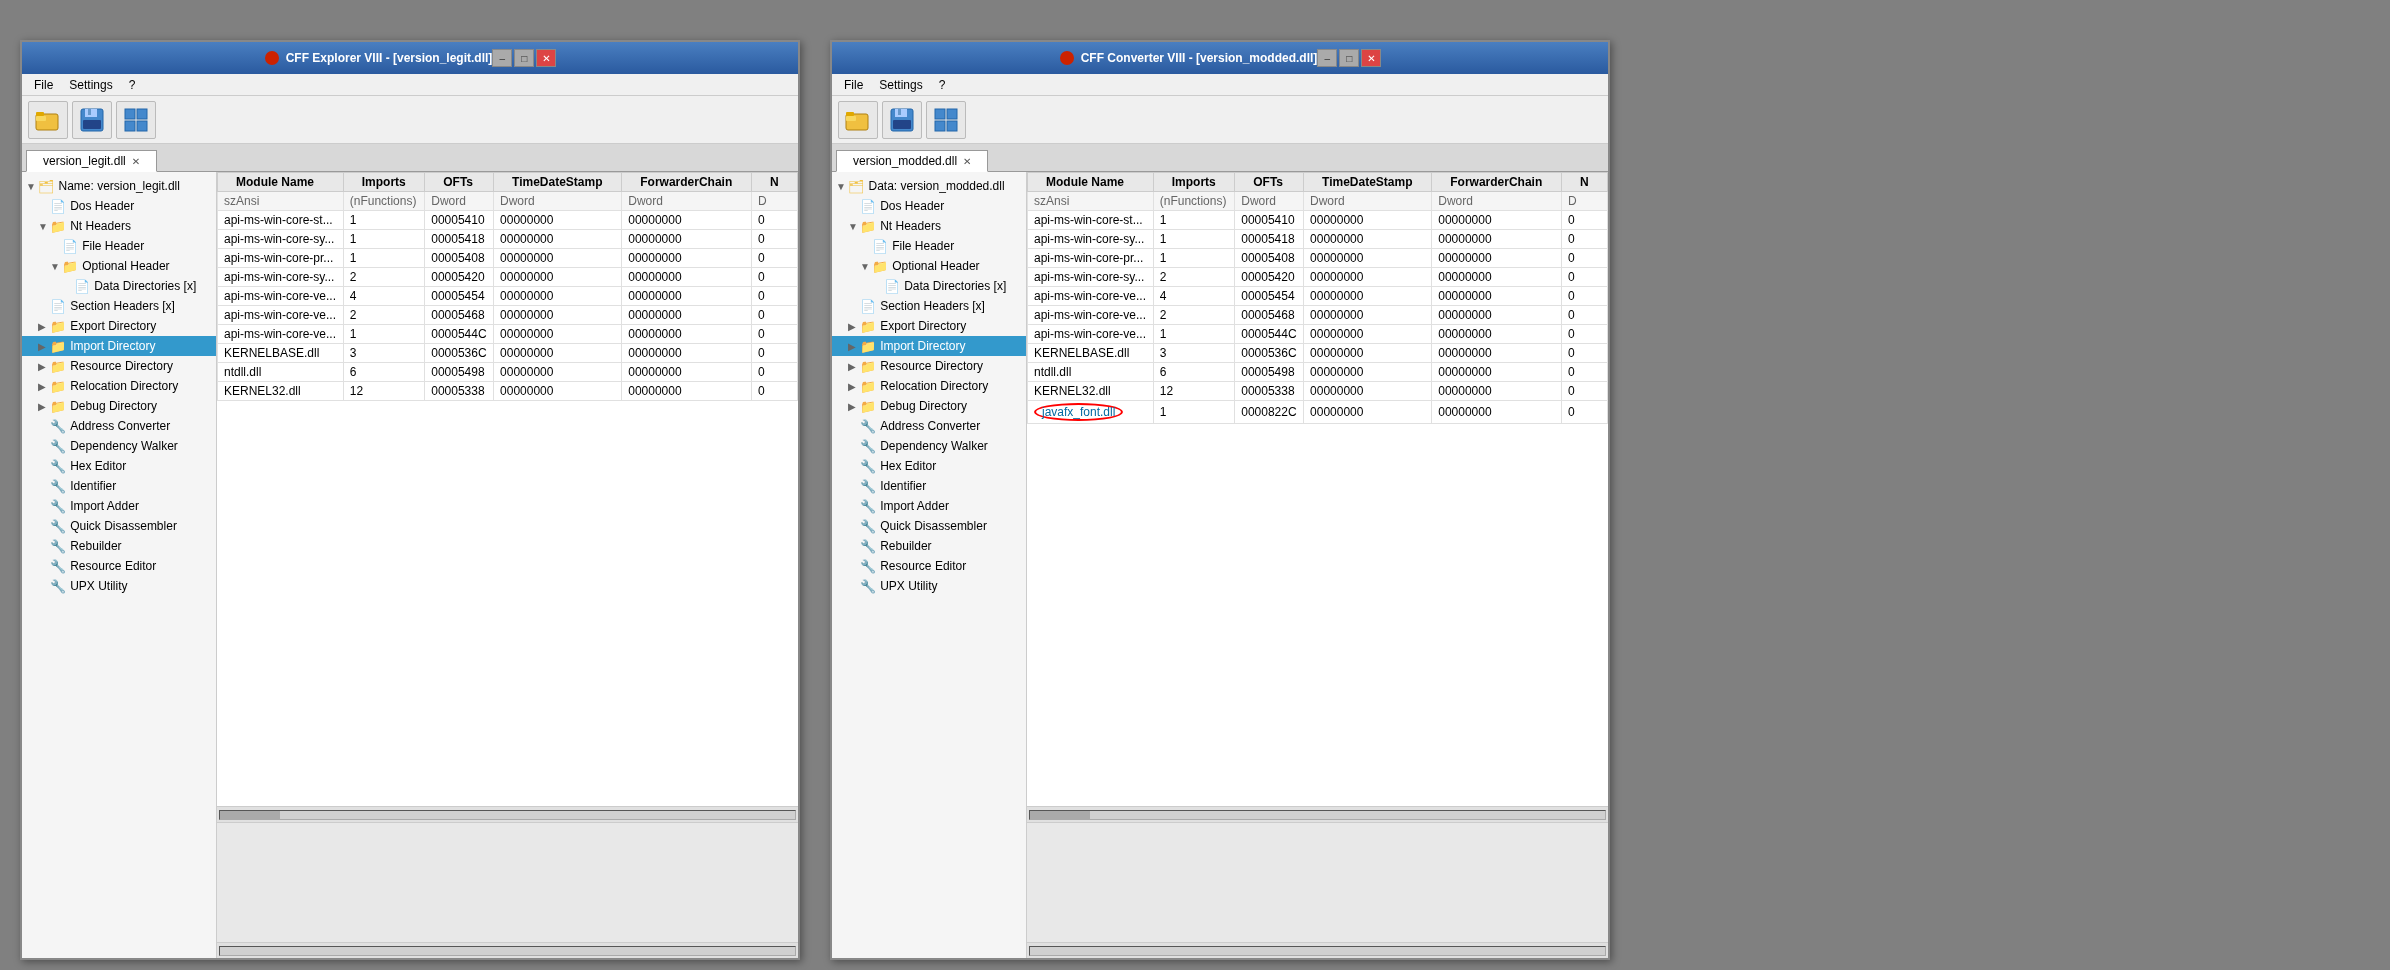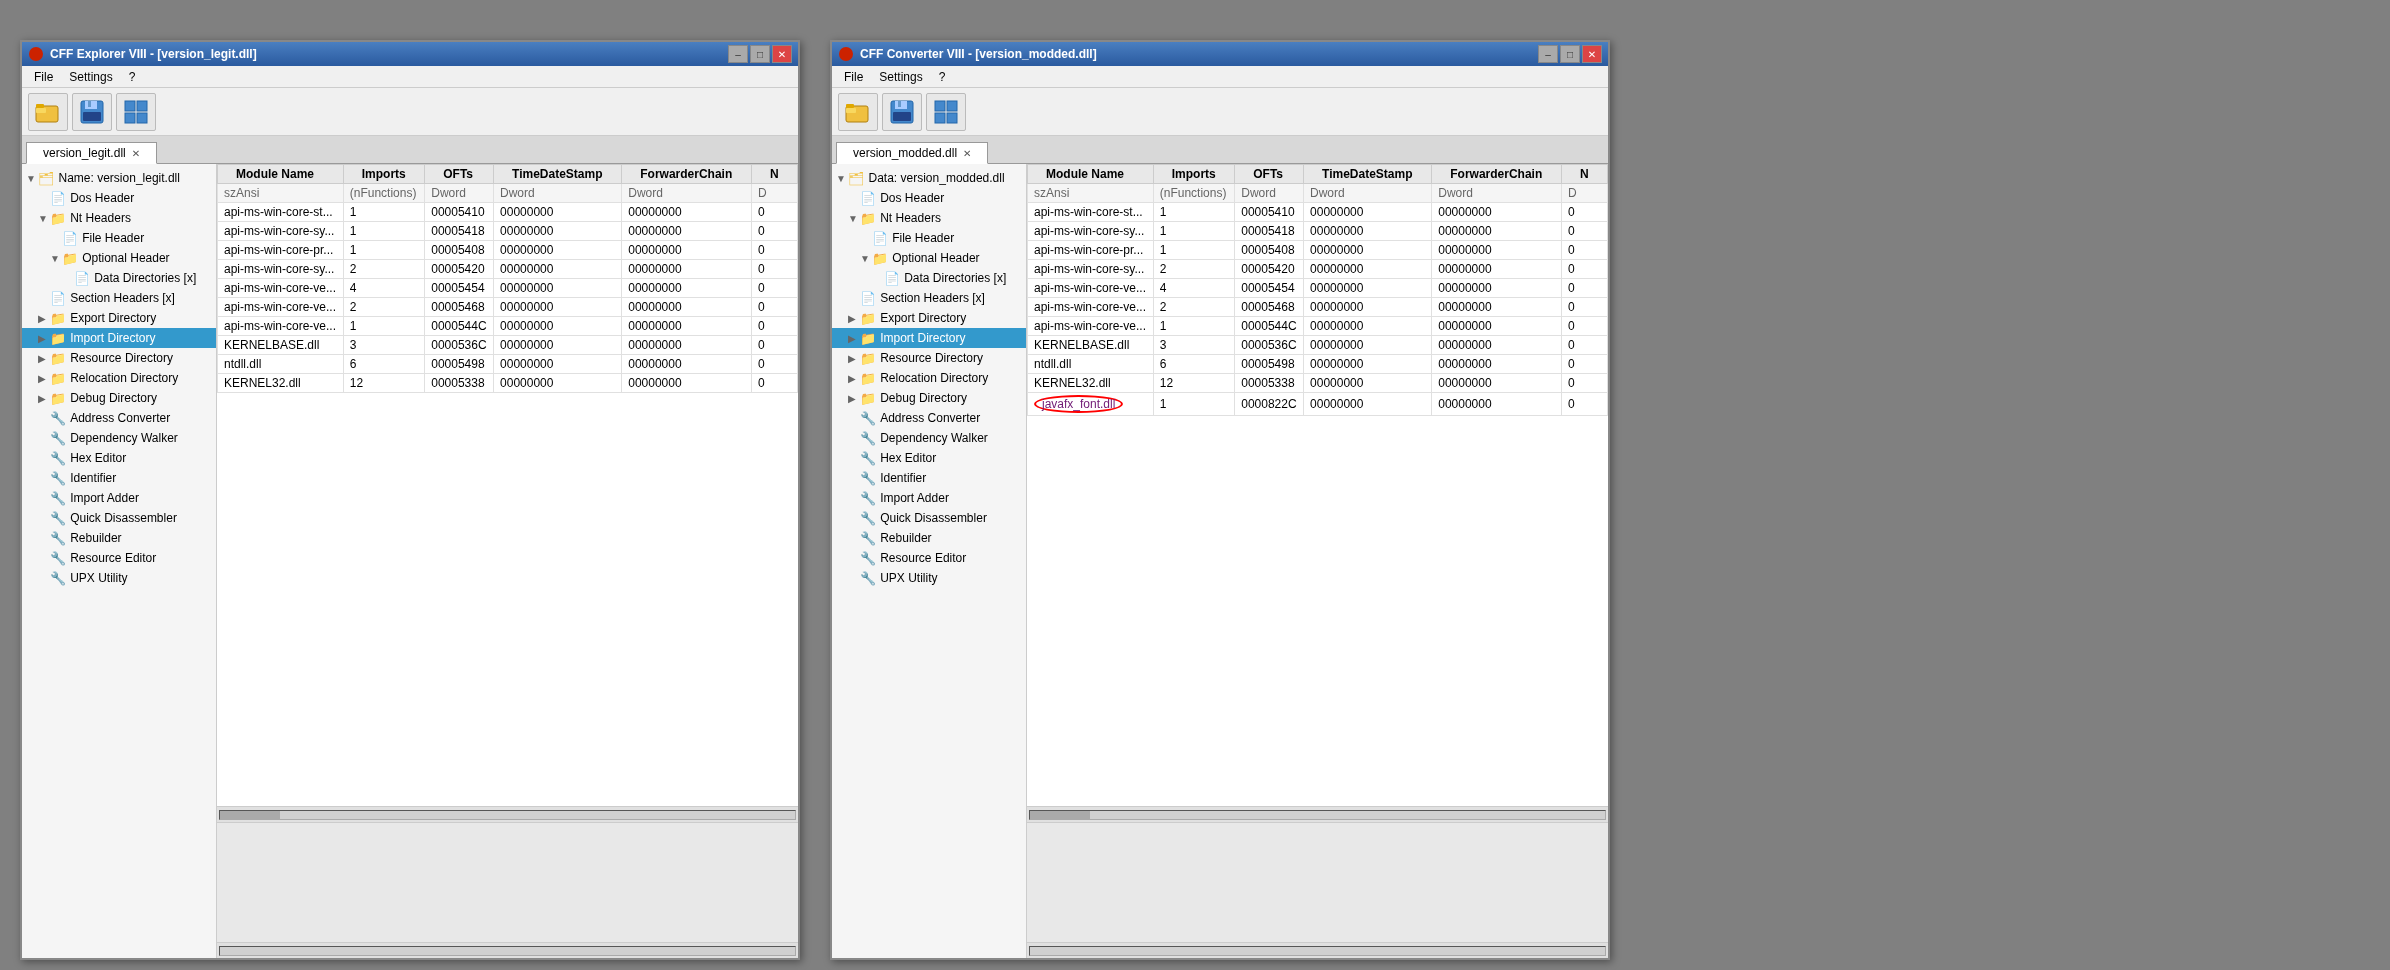--- a/index.html
+++ b/index.html
@@ -22,23 +22,23 @@
       flex-direction: column;
       margin: 20px 10px;
       box-shadow: 2px 2px 8px rgba(0,0,0,0.4);
     }
 
     .title-bar {
       background: linear-gradient(to bottom, #4a7fc1, #2a5a9f);
       color: white;
       display: flex;
       align-items: center;
-      justify-content: space-between;
+      justify-content: center;
       padding: 4px 6px;
-      height: 24px;
+      height: 32px;
       flex-shrink: 0;
     }
 
     .title-bar-left {
       display: flex;
       align-items: center;
       gap: 6px;
       font-size: 12px;
       font-weight: 600;
     }
@@ -249,21 +249,21 @@
       top: 0;
       width: 60px;
       height: 100%;
       background: #aaa;
     }
     .red-circle {
       display: inline-block;
       border: 2px solid red;
       border-radius: 50%;
       padding: 0 6px;
-      color: #701a75;
+      color: #0369a1;
       font-size: 12px;
     }
   </style>
 </head>
 <body>
 
 <div id="app" style="display:flex; width:2390px; height:970px; background:#808080; align-items:flex-start; padding:20px 10px; gap:10px;">
 <div class="window">
       <div class="title-bar">
         <div class="title-bar-left">

